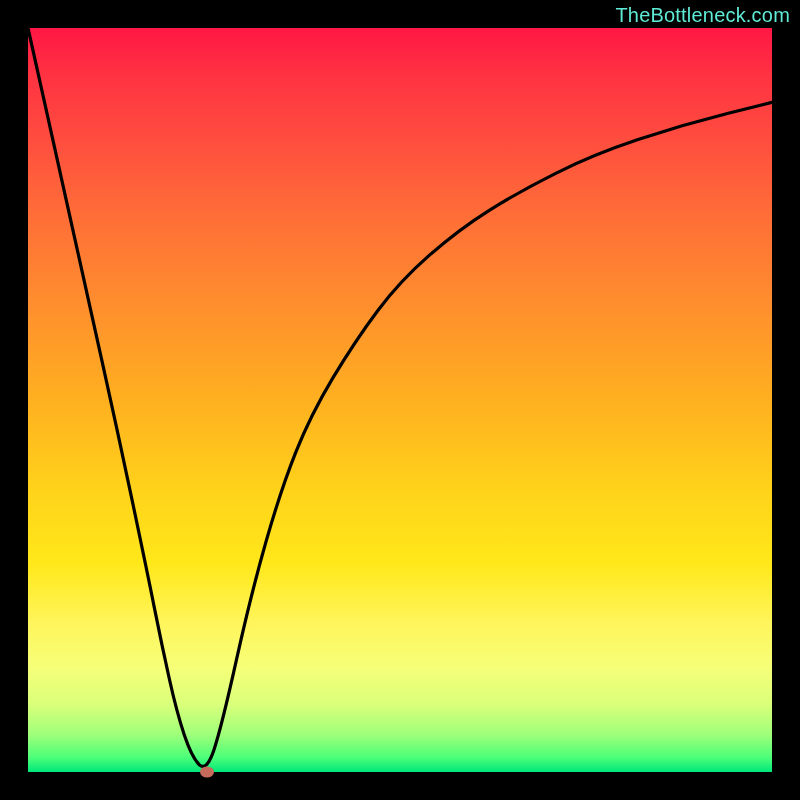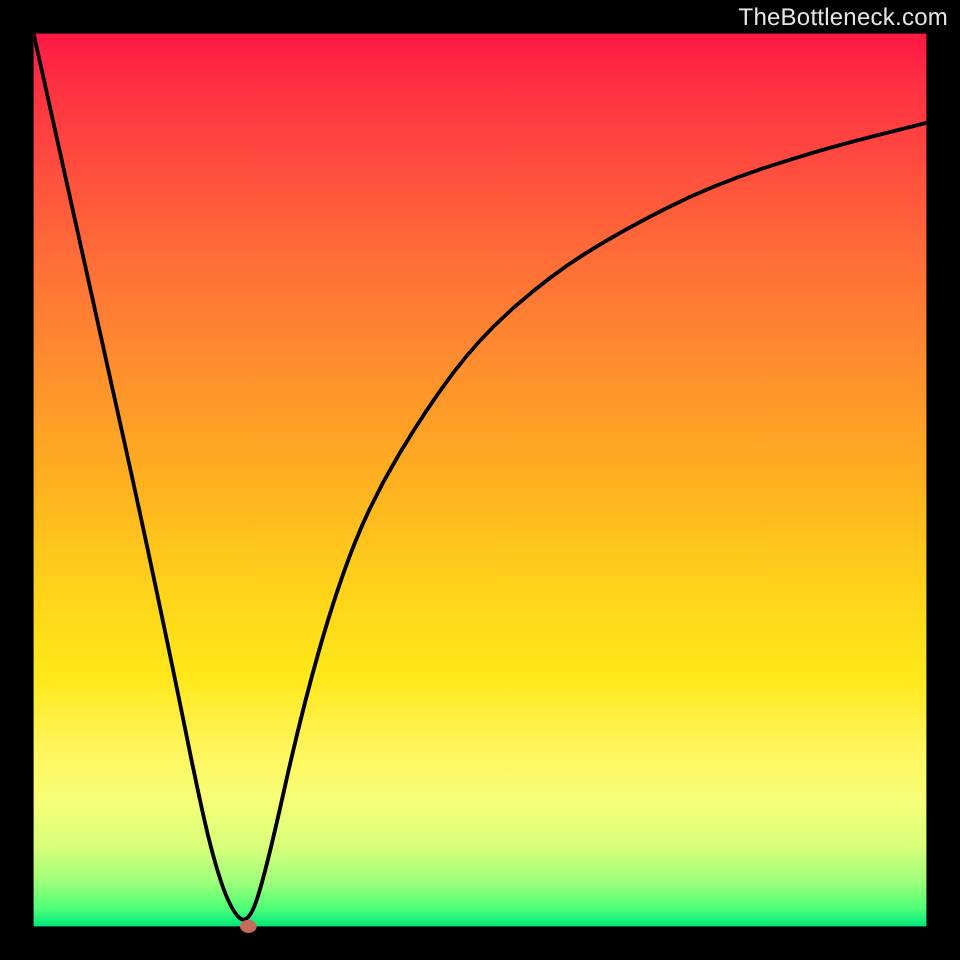--- a/index.html
+++ b/index.html
@@ -54,21 +54,21 @@
     width: 14px;
     height: 11px;
     background: #c56a5d;
     border-radius: 50%;
     transform: translate(-50%, -50%);
   }
   .watermark {
     position: absolute;
     top: 4px;
     right: 10px;
-    color: #e5e5e5;
+    color: #5eead4;
     font-size: 20px;
     font-weight: 500;
     letter-spacing: 0.2px;
     user-select: none;
   }
 </style>
 </head>
 <body>
 
 <div class="outer">

